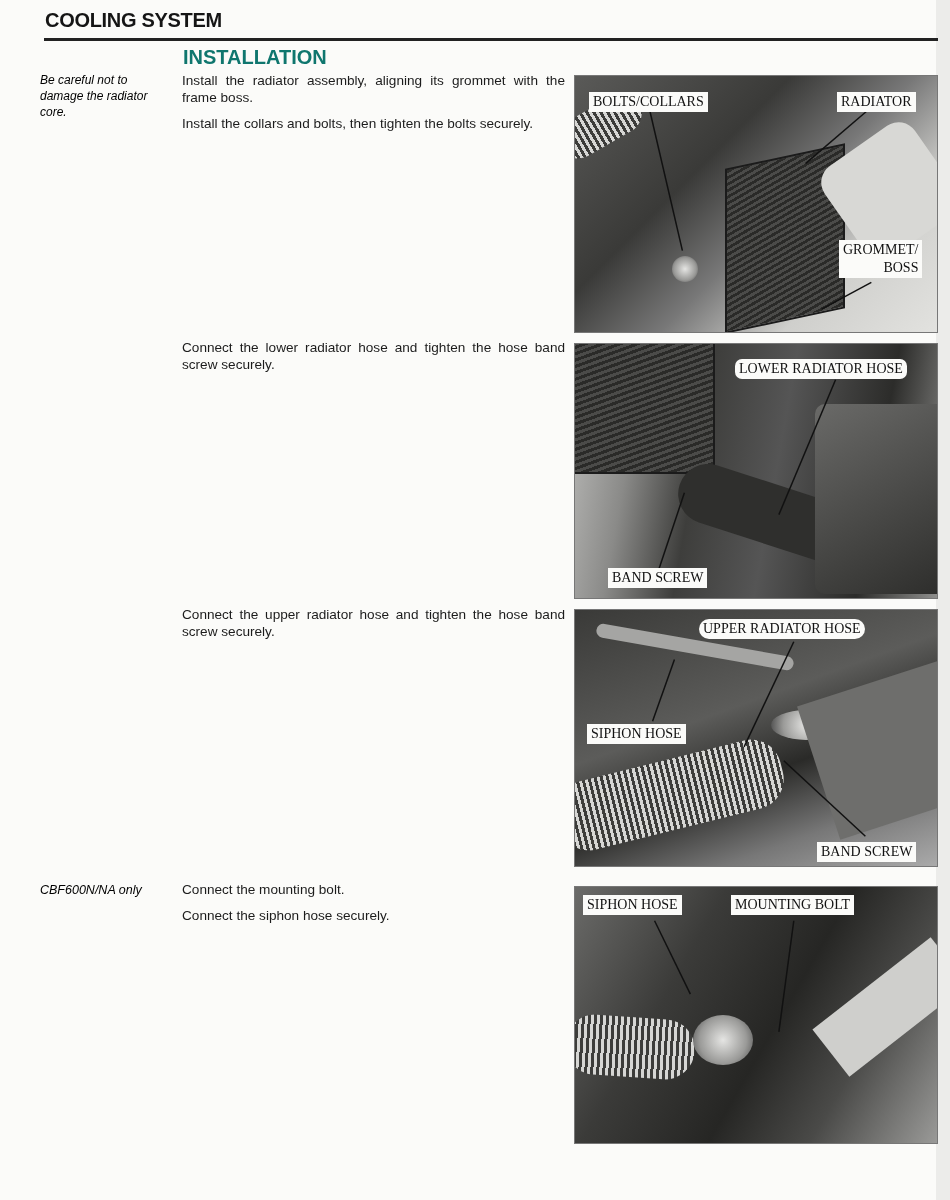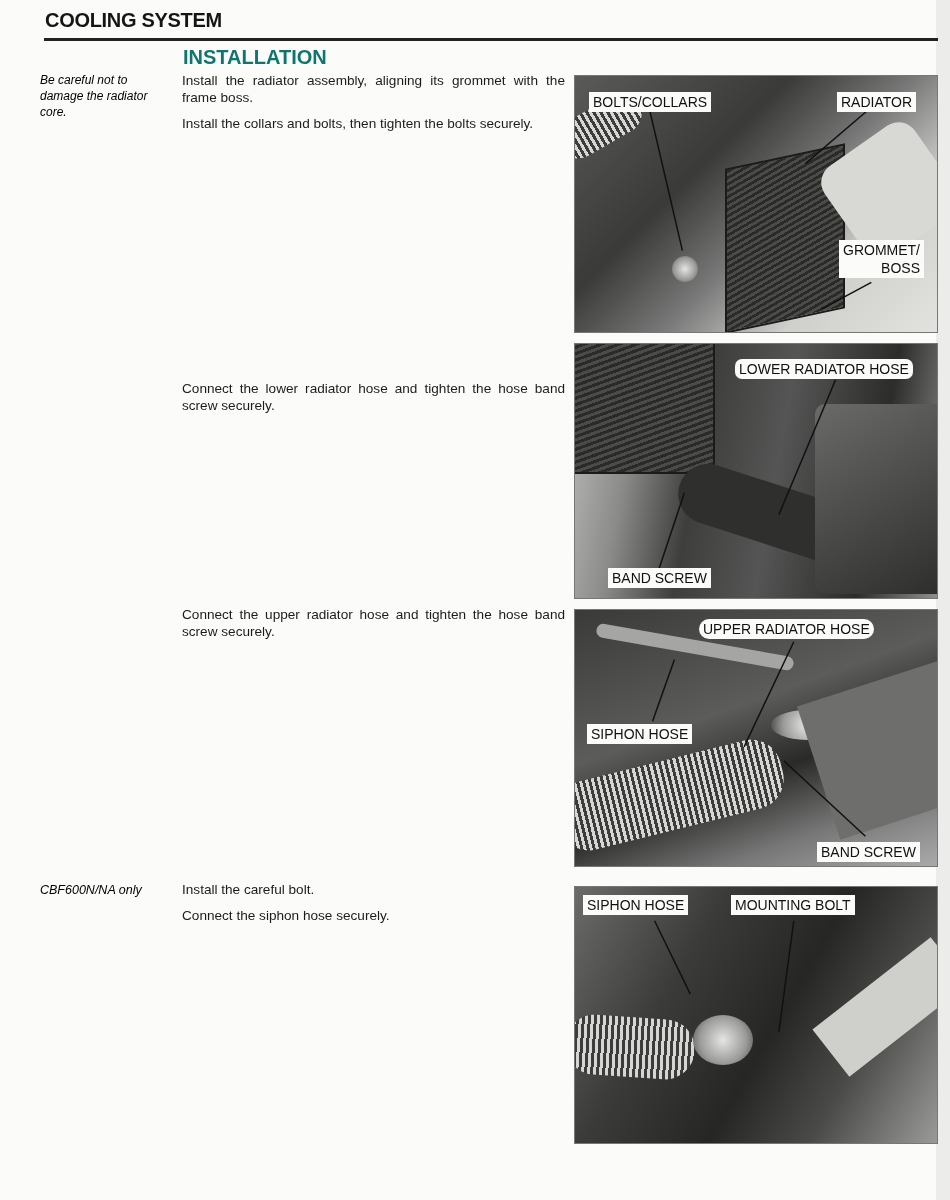--- a/index.html
+++ b/index.html
@@ -4,21 +4,21 @@
 <style>
   * { box-sizing: border-box; margin: 0; padding: 0; }
   html, body { width: 950px; height: 1200px; background: #fbfbf9; overflow: hidden; }
   body { position: relative; font-family: "Liberation Sans", sans-serif; color: #1a1a1a; }
   .right-strip { position: absolute; right: 0; top: 0; width: 14px; height: 1200px; background: #ececea; }
   .section-title { position: absolute; left: 45px; top: 9px; font-size: 20px; font-weight: bold; letter-spacing: -0.3px; color: #151515; }
   .title-rule { position: absolute; left: 44px; top: 38px; width: 894px; height: 3px; background: #222; }
   .subsection-title { position: absolute; left: 183px; top: 46px; font-size: 20px; font-weight: bold; color: #0f766e; }
   .side-note { position: absolute; font-style: italic; font-size: 12px; line-height: 16px; color: #000000; text-align: left; }
   .para { position: absolute; left: 182px; width: 383px; font-size: 13.6px; line-height: 17px; text-align: justify; color: #1c1c1c; }
-  .photo { position: absolute; left: 574px; width: 364px; overflow: hidden; border: 1px solid #777; }
+  .photo { position: absolute; left: 574px; width: 364px; overflow: hidden; border: 1px solid #777; font-family: Liberation Serif, serif; }
   .photo svg.leaders { position: absolute; left: 0; top: 0; width: 100%; height: 100%; }
   .callout { position: absolute; background: #fbfbf9; color: #111; font-size: 14px; padding: 1px 4px; line-height: 18px; white-space: nowrap; }
   .shape { position: absolute; }
   
   #p1 { top: 75px; height: 258px; background: linear-gradient(135deg, #5a5a58 0%, #3a3a38 35%, #777 55%, #cfcfcc 75%, #e2e2df 100%); }
   #p2 { top: 343px; height: 256px; background: linear-gradient(100deg, #bdbdbb 0%, #8a8a88 18%, #3e3e3c 35%, #555 55%, #2c2c2a 80%, #8f8f8d 100%); }
   #p3 { top: 609px; height: 258px; background: linear-gradient(160deg, #3a3a38 0%, #5c5c5a 40%, #2a2a28 60%, #777 80%, #aaa 100%); }
   #p4 { top: 886px; height: 258px; background: linear-gradient(120deg, #6b6b69 0%, #3b3b39 30%, #262624 55%, #4a4a48 75%, #9a9a98 100%); }
   .core { background: repeating-linear-gradient(160deg, #2a2a28 0 3px, #4b4b49 3px 6px); border: 2px solid #1b1b1b; }
   .hose { background: repeating-linear-gradient(90deg, #d6d6d4 0 3px, #3c3c3a 3px 6px); border-radius: 30px; }
@@ -34,25 +34,25 @@
 <div class="subsection-title">INSTALLATION</div>
 
 <div class="side-note" style="left:40px; top:72px; width:132px;">
   <div>Be careful not to</div>
   <div>damage the radiator</div>
   <div>core.</div>
 </div>
 
 <div class="para" style="top:72px;">Install the radiator assembly, aligning its grommet with the frame boss.</div>
 <div class="para" style="top:115px;">Install the collars and bolts, then tighten the bolts securely.</div>
-<div class="para" style="top:339px;margin-top:41px;">Connect the lower radiator hose and tighten the hose band screw securely.</div>
+<div class="para" style="top:339px;">Connect the lower radiator hose and tighten the hose band screw securely.</div>
 <div class="para" style="top:606px;">Connect the upper radiator hose and tighten the hose band screw securely.</div>
 
 <div class="side-note" style="left:40px; top:882px; width:129px; font-size:12.5px;">CBF600N/NA only</div>
-<div class="para" style="top:881px;">Install the careful bolt.</div>
+<div class="para" style="top:881px;">Connect the mounting bolt.</div>
 <div class="para" style="top:907px;">Connect the siphon hose securely.</div>
 
 <div class="photo" id="p1">
   <div class="shape core" style="left:150px; top:80px; width:120px; height:165px; transform:skewY(-12deg);"></div>
   <div class="shape hose" style="left:-20px; top:30px; width:90px; height:40px; transform:rotate(-30deg);"></div>
   <div class="shape cap" style="left:97px; top:180px; width:26px; height:26px;"></div>
   <div class="shape" style="left:260px; top:60px; width:110px; height:110px; background:#d8d8d5; transform:rotate(-35deg); border-radius:20px;"></div>
   <svg class="leaders" viewBox="0 0 364 258" preserveAspectRatio="none">
     <line x1="75" y1="34" x2="108" y2="176" stroke="#111" stroke-width="1.5"></line>
     <line x1="295" y1="34" x2="232" y2="88" stroke="#111" stroke-width="1.5"></line>

